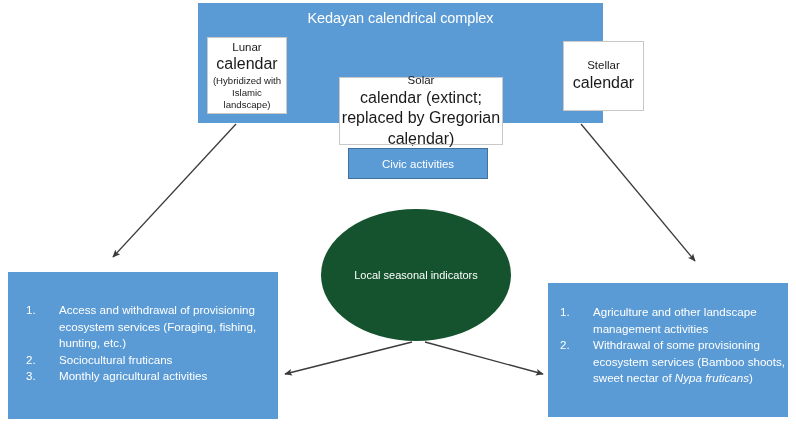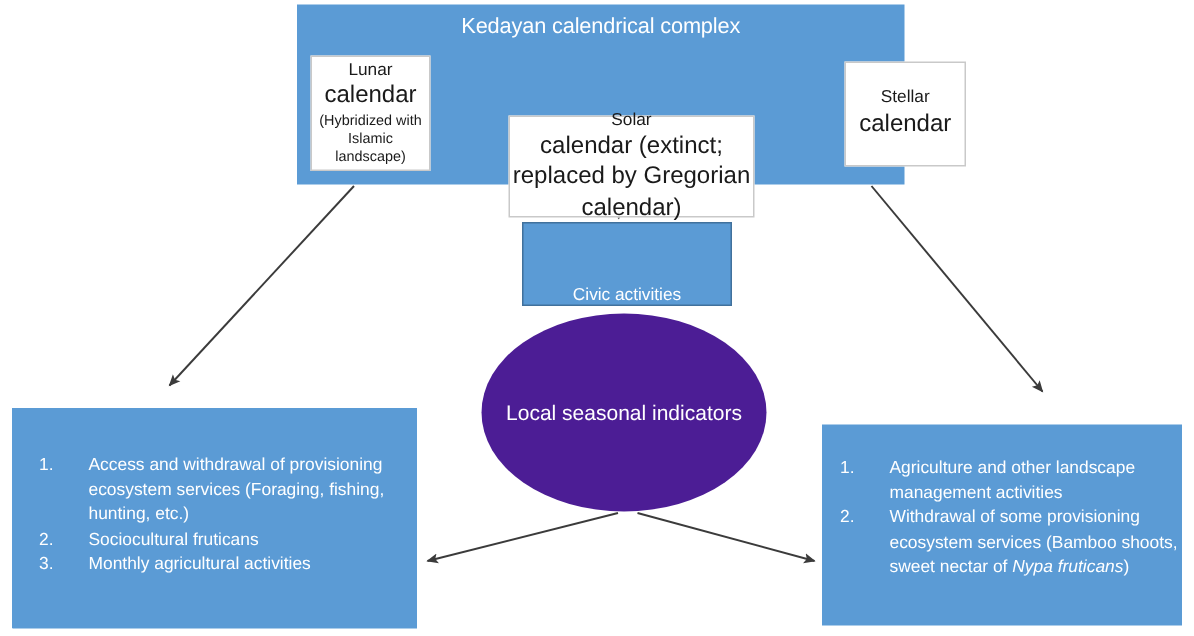--- a/index.html
+++ b/index.html
@@ -70,45 +70,45 @@
   #lunar-box  { left: 207px; top: 37px; width: 80px;  height: 77px; }
   #solar-box  { left: 339px; top: 41px; width: 164px; height: 68px; margin-top: 36px; }
   #stellar-box{ left: 521px; top: 41px; width: 81px;  height: 70px; margin-left: 42px; }
 
   
   .civic-box {
     position: absolute;
     left: 348px;
     top: 148px;
     width: 140px;
-    height: 56px;
+    height: 31px;
     background: #5B9BD5;
     border: 1px solid #41719C;
     box-sizing: border-box;
     display: flex;
-    align-items: flex-end;
+    align-items: center;
     justify-content: center;
     color: #ffffff;
     font-size: 11.5px;
   }
 
   
   .ellipse {
     position: absolute;
     left: 321px;
     top: 209px;
     width: 190px;
     height: 132px;
-    background: #4c1d95;
+    background: #14532d;
     border-radius: 50%;
     display: flex;
     align-items: center;
     justify-content: center;
     color: #ffffff;
-    font-size: 14px;
+    font-size: 11px;
     text-align: center;
   }
 
   
   .outcome-box {
     position: absolute;
     background: #5B9BD5;
     box-sizing: border-box;
     color: #ffffff;
   }

